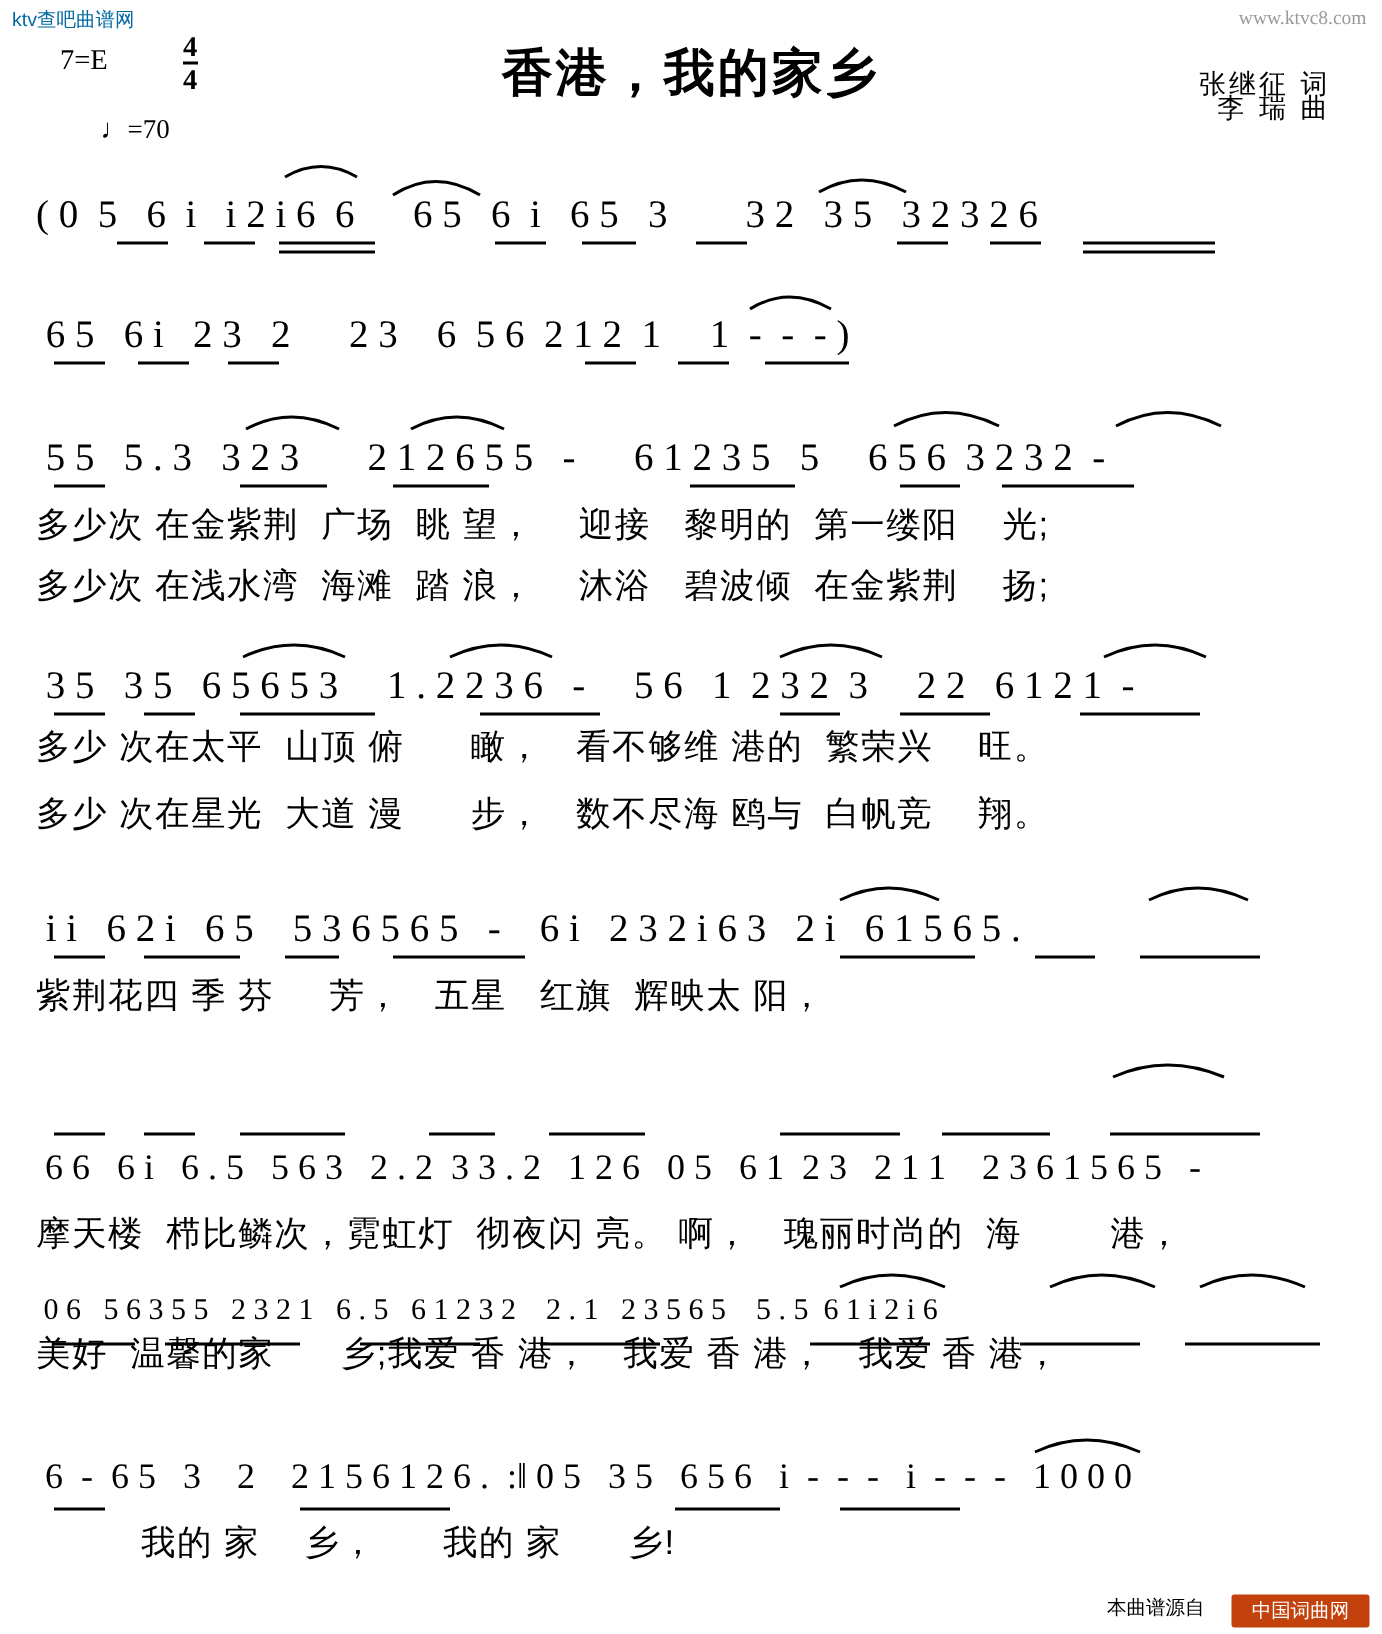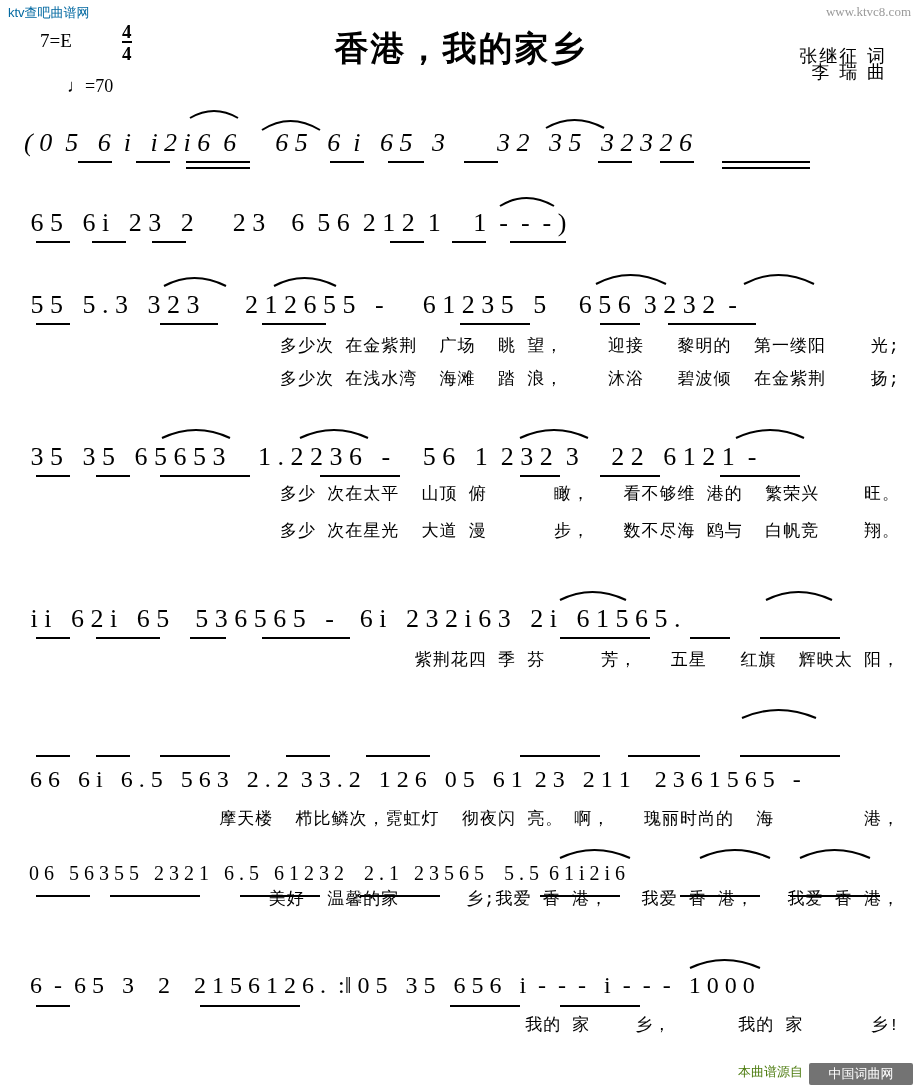--- a/index.html
+++ b/index.html
@@ -1,39 +1,39 @@
 <!DOCTYPE html>
 <html><head>
 <meta charset="utf-8">
 <style>
   html,body{margin:0;padding:0;background:#ffffff;}
   body{width:921px;height:1089px;position:relative;font-family:"Liberation Serif",serif;color:#000;}
   .sheet{position:absolute;inset:0;overflow:hidden;}
 
   .wm-left{position:absolute;left:8px;top:4px;font-family:"Liberation Sans",sans-serif;font-size:13px;color:#0369a1;letter-spacing:0px;}
   .wm-right{position:absolute;right:10px;top:4px;font-family:Liberation Serif, serif;font-size:13px;color:#9a9a9a;}
-  .wm-bottom{position:absolute;right:118px;bottom:8px;font-family:"Liberation Sans",sans-serif;font-size:13px;color:#4d7c0f;}
-  .wm-badge{position:absolute;right:8px;bottom:4px;width:104px;height:22px;background:#737373;color:#fff;font-family:"Liberation Sans",sans-serif;font-size:13px;display:flex;align-items:center;justify-content:center;border-radius:2px;}
+  .wm-bottom{position:absolute;right:118px;bottom:8px;font-family:"Liberation Sans",sans-serif;font-size:13px;color:#000000;}
+  .wm-badge{position:absolute;right:8px;bottom:4px;width:92px;height:22px;background:#c2410c;color:#fff;font-family:"Liberation Sans",sans-serif;font-size:13px;display:flex;align-items:center;justify-content:center;border-radius:2px;}
 
   .title{position:absolute;left:0;right:0;top:26px;text-align:center;font-size:34px;font-weight:bold;letter-spacing:2px;font-family:"DejaVu Serif",serif;}
 
   .key{position:absolute;left:40px;top:30px;font-size:19px;font-family:"Liberation Serif",serif;}
   .meter{position:absolute;left:122px;top:22px;font-size:17px;text-align:center;line-height:1.0;}
   .meter .num{display:block;font-weight:bold;font-size:19px;}
   .meter .den{display:block;font-weight:bold;font-size:19px;border-top:2px solid #000;padding-top:1px;}
   .tempo{position:absolute;left:36px;top:76px;font-size:18px;font-family:"Liberation Serif",serif;margin-left:31px;}
 
   .credit{position:absolute;right:34px;font-size:18px;letter-spacing:2px;font-family:"DejaVu Serif",serif;}
   .credit1{top:44px;}
   .credit2{top:60px;}
 
   
   .row{position:absolute;left:24px;width:876px;}
   .notes{font-family:"Liberation Serif",serif;font-size:26px;white-space:pre;letter-spacing:0px;}
-  .lyric{font-family:Liberation Mono, monospace;font-size:17px;white-space:pre;letter-spacing:1px;text-align:right;}
+  .lyric{font-family:Liberation Sans, sans-serif;font-size:23px;white-space:pre;letter-spacing:1px;}
 
   .lineimg{position:absolute;}
 </style>
 </head>
 <body>
 
 <div class="sheet">
 
   <div class="wm-left">ktv查吧曲谱网</div>
   <div class="wm-right">www.ktvc8.com</div>
@@ -43,21 +43,21 @@
   <div class="key">7=E</div>
   <div class="meter">
     <span class="num">4</span>
     <span class="den">4</span>
   </div>
   <div class="tempo">♩=70</div>
 
   <div class="credit credit1">张继征 词</div>
   <div class="credit credit2">李 瑞 曲</div>
 
-  <div class="row" style="top:128px;font-style:italic;">
+  <div class="row" style="top:128px;">
     <div class="notes">( 0  5   6  i   i 2 i 6  6      6 5   6  i   6 5   3        3 2   3 5   3 2 3 2 6</div>
   </div>
 
   <div class="row" style="top:208px;">
     <div class="notes"> 6 5   6 i   2 3   2      2 3    6  5 6  2 1 2  1     1  -  -  - )</div>
   </div>
 
   <div class="row" style="top:290px;">
     <div class="notes"> 5 5   5 . 3   3 2 3       2 1 2 6 5 5   -      6 1 2 3 5   5     6 5 6  3 2 3 2  -</div>
     <div class="lyric" style="margin-top:14px;">多少次 在金紫荆  广场  眺 望，    迎接   黎明的  第一缕阳    光;</div>

